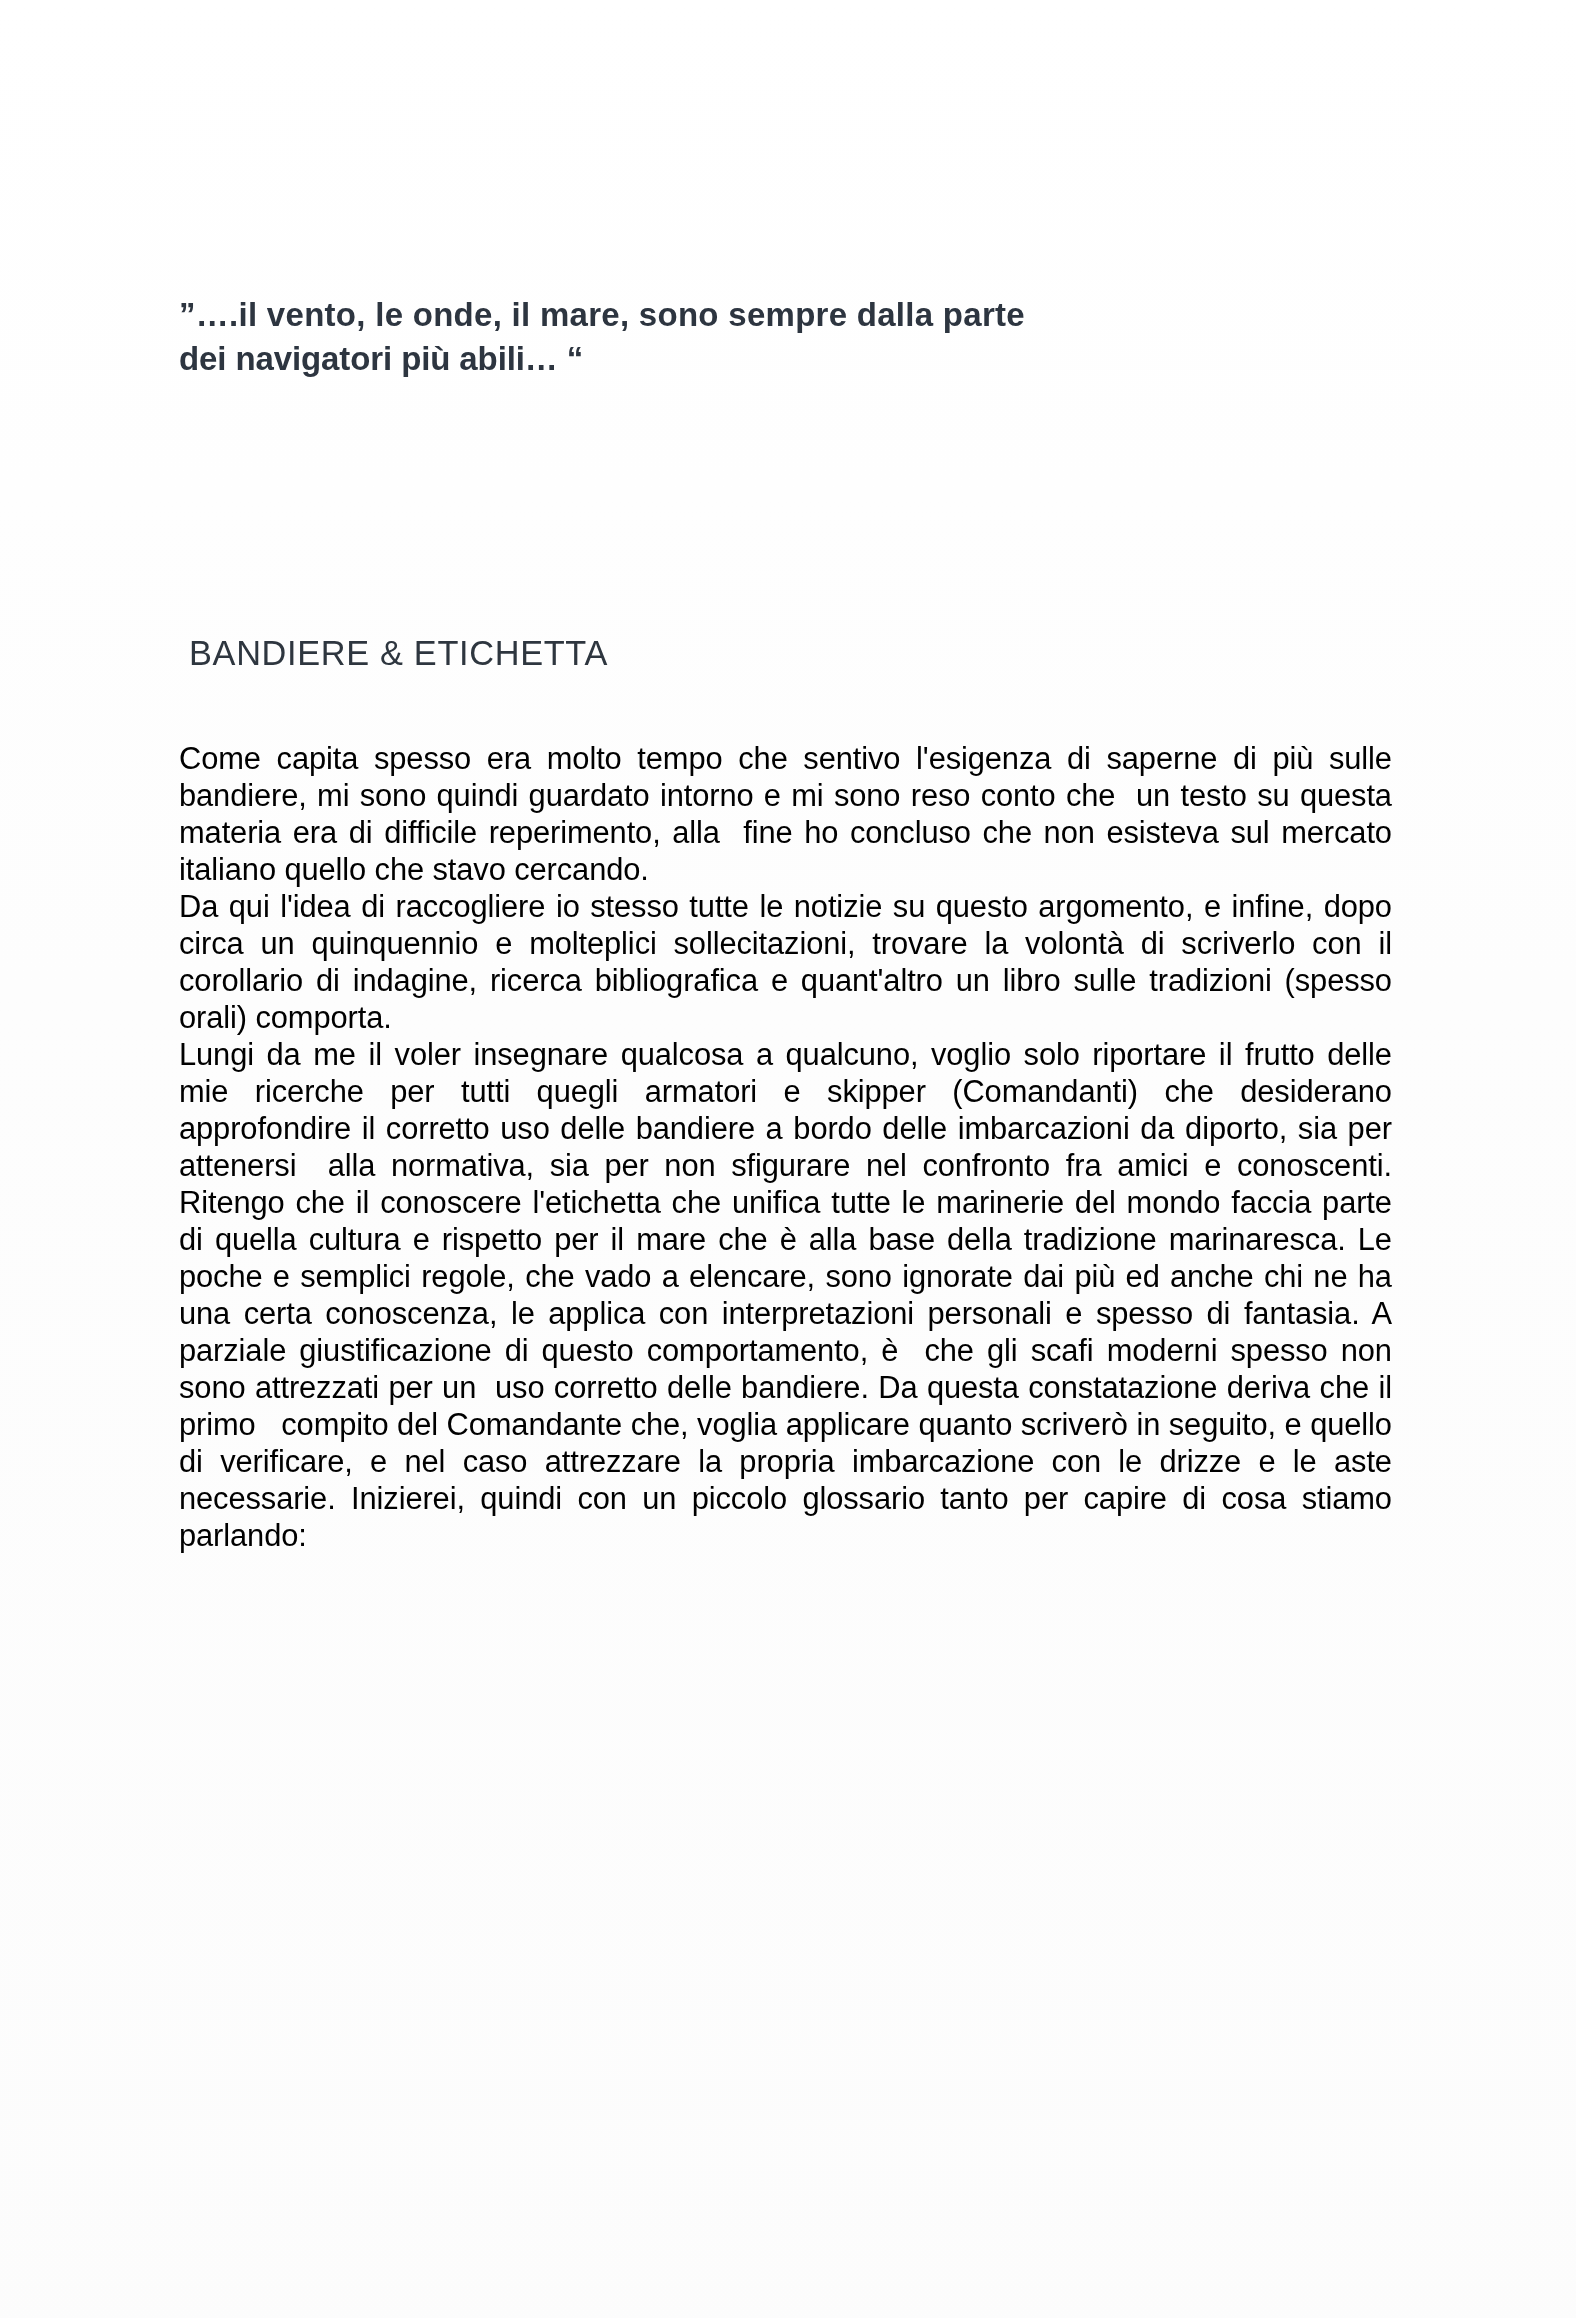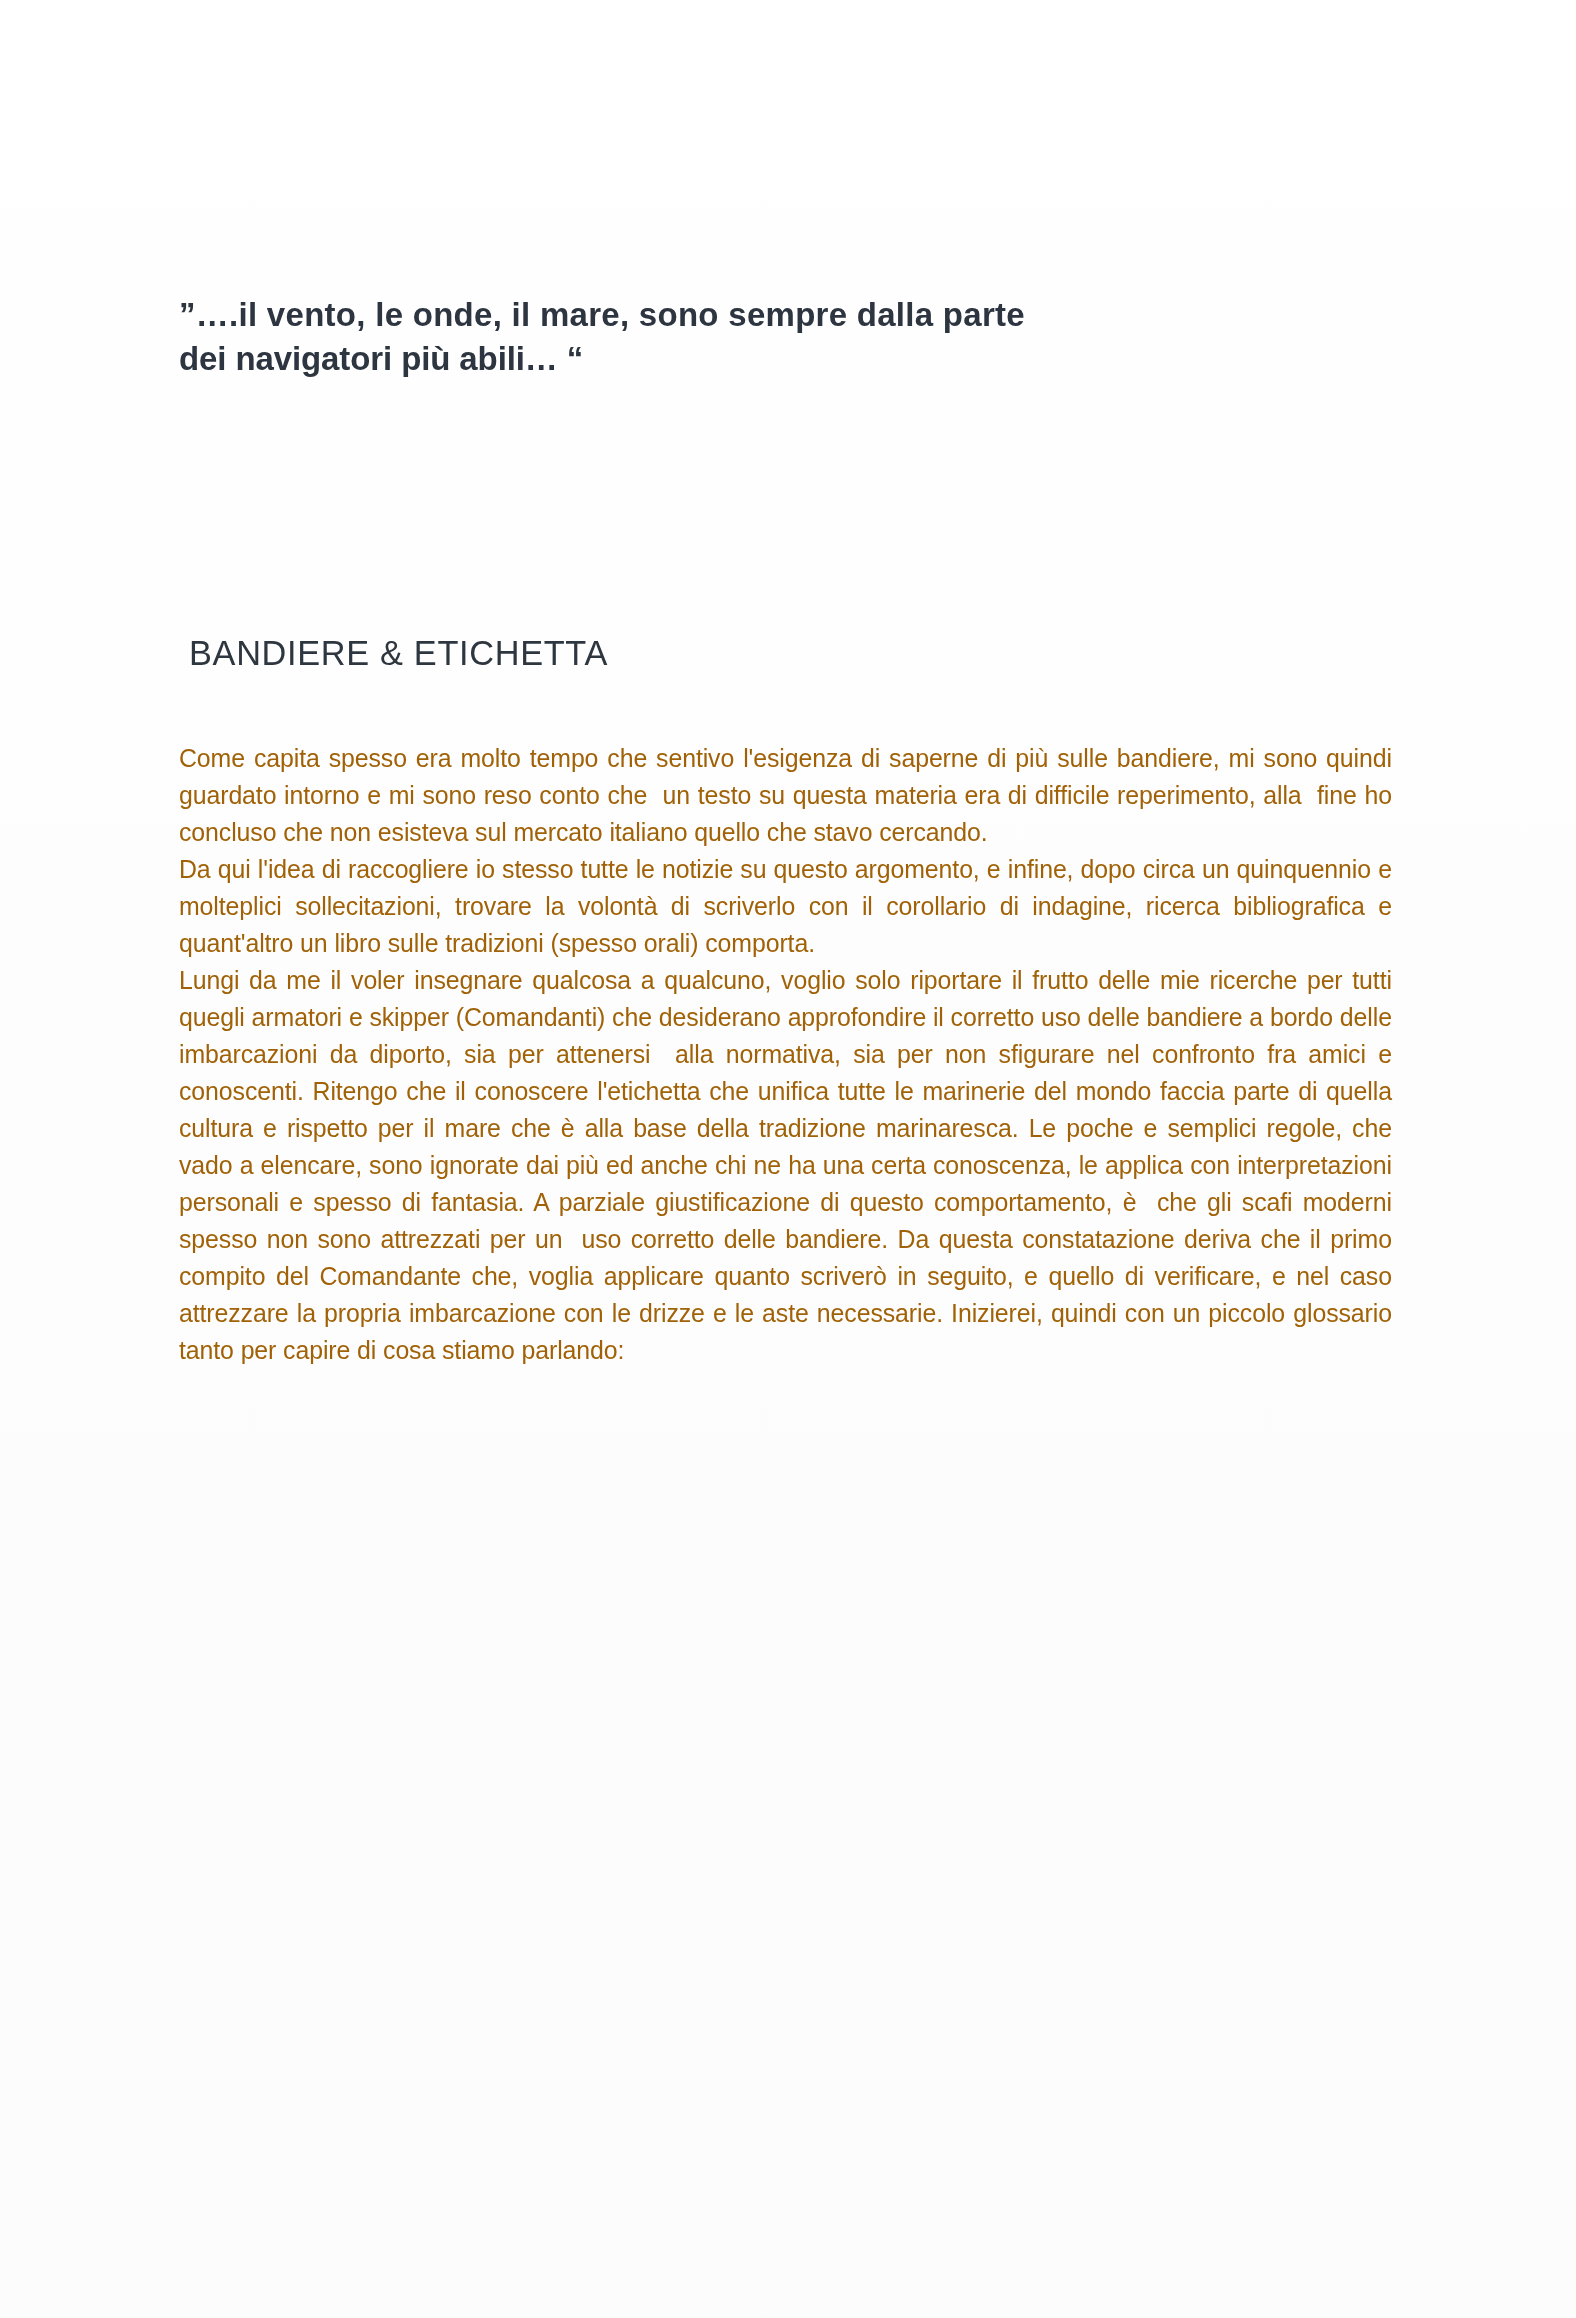--- a/index.html
+++ b/index.html
@@ -72,23 +72,23 @@
     transform: scaleX(0.98);
     transform-origin: left center;
   }
 
   
   .body-copy {
     position: absolute;
     left: 0;
     top: 740px;
     width: 1219px;
-    font-size: 25px;
+    font-size: 31px;
     line-height: 37px;
-    color: #a16207;
+    color: #000000;
     font-weight: 400;
     letter-spacing: -0.1px;
   }
 
   .body-copy p {
     margin: 0;
     padding: 0;
     text-align: justify;
     text-justify: inter-word;
     white-space: pre-wrap;

